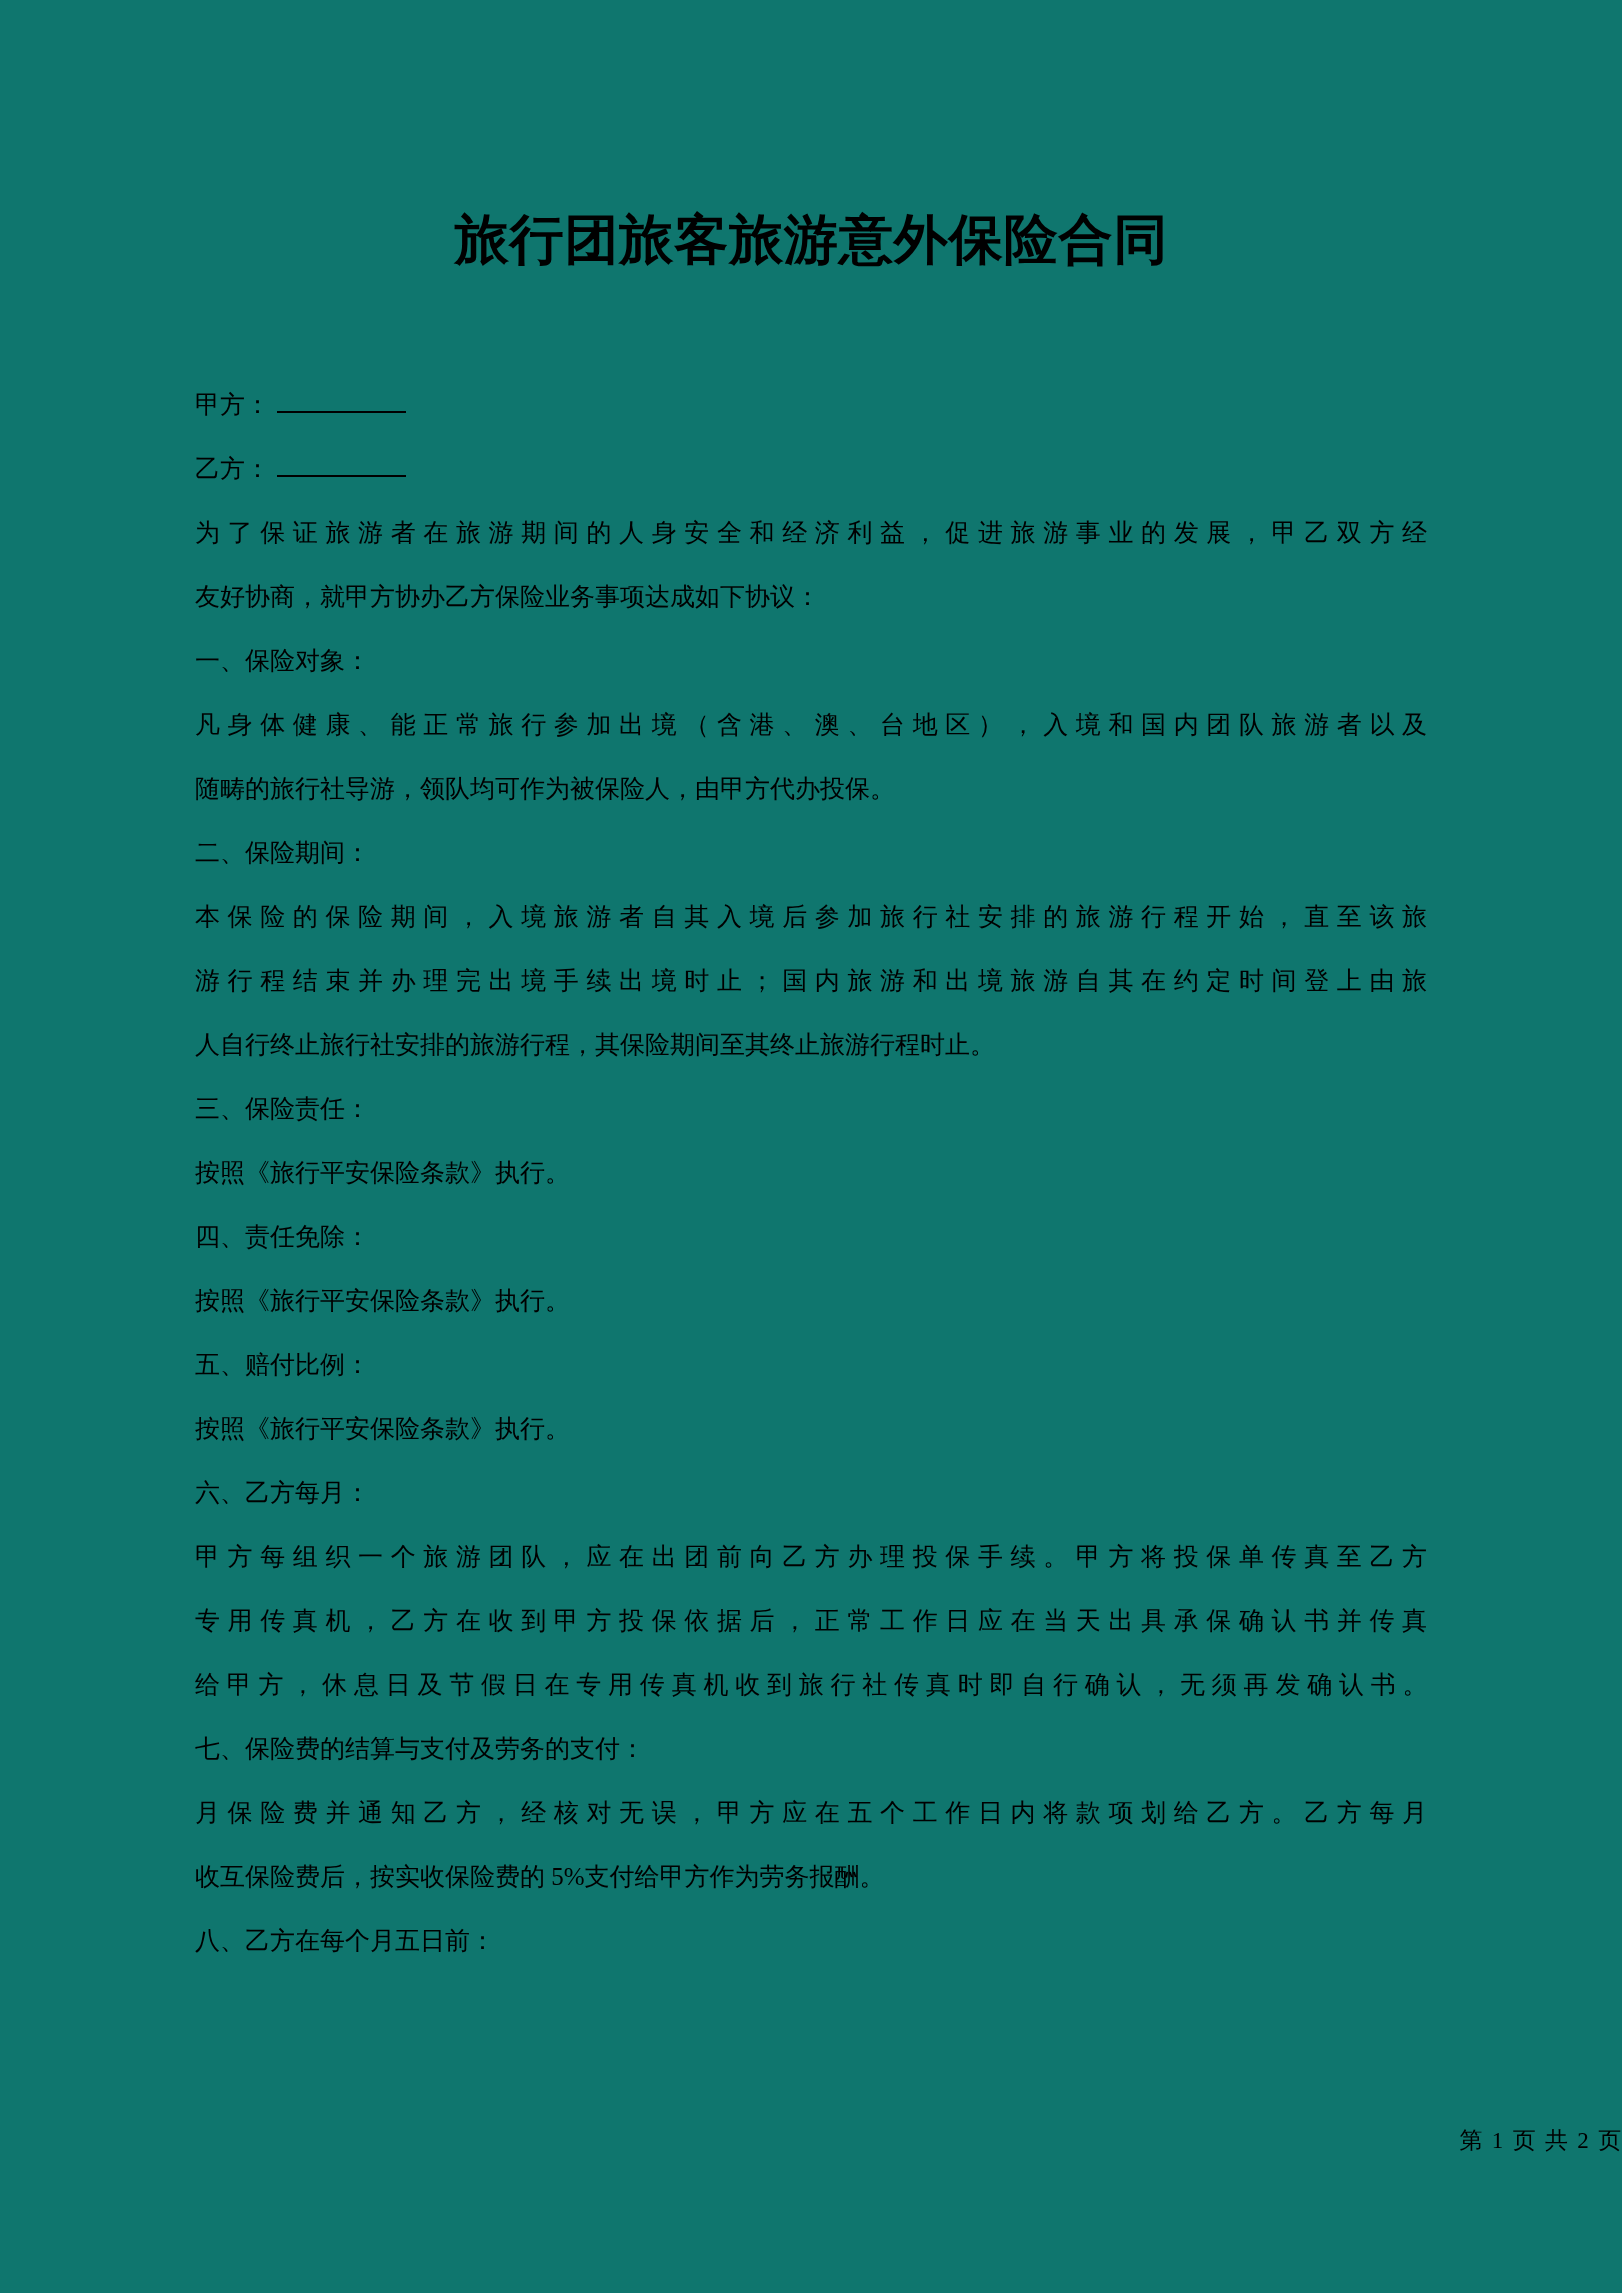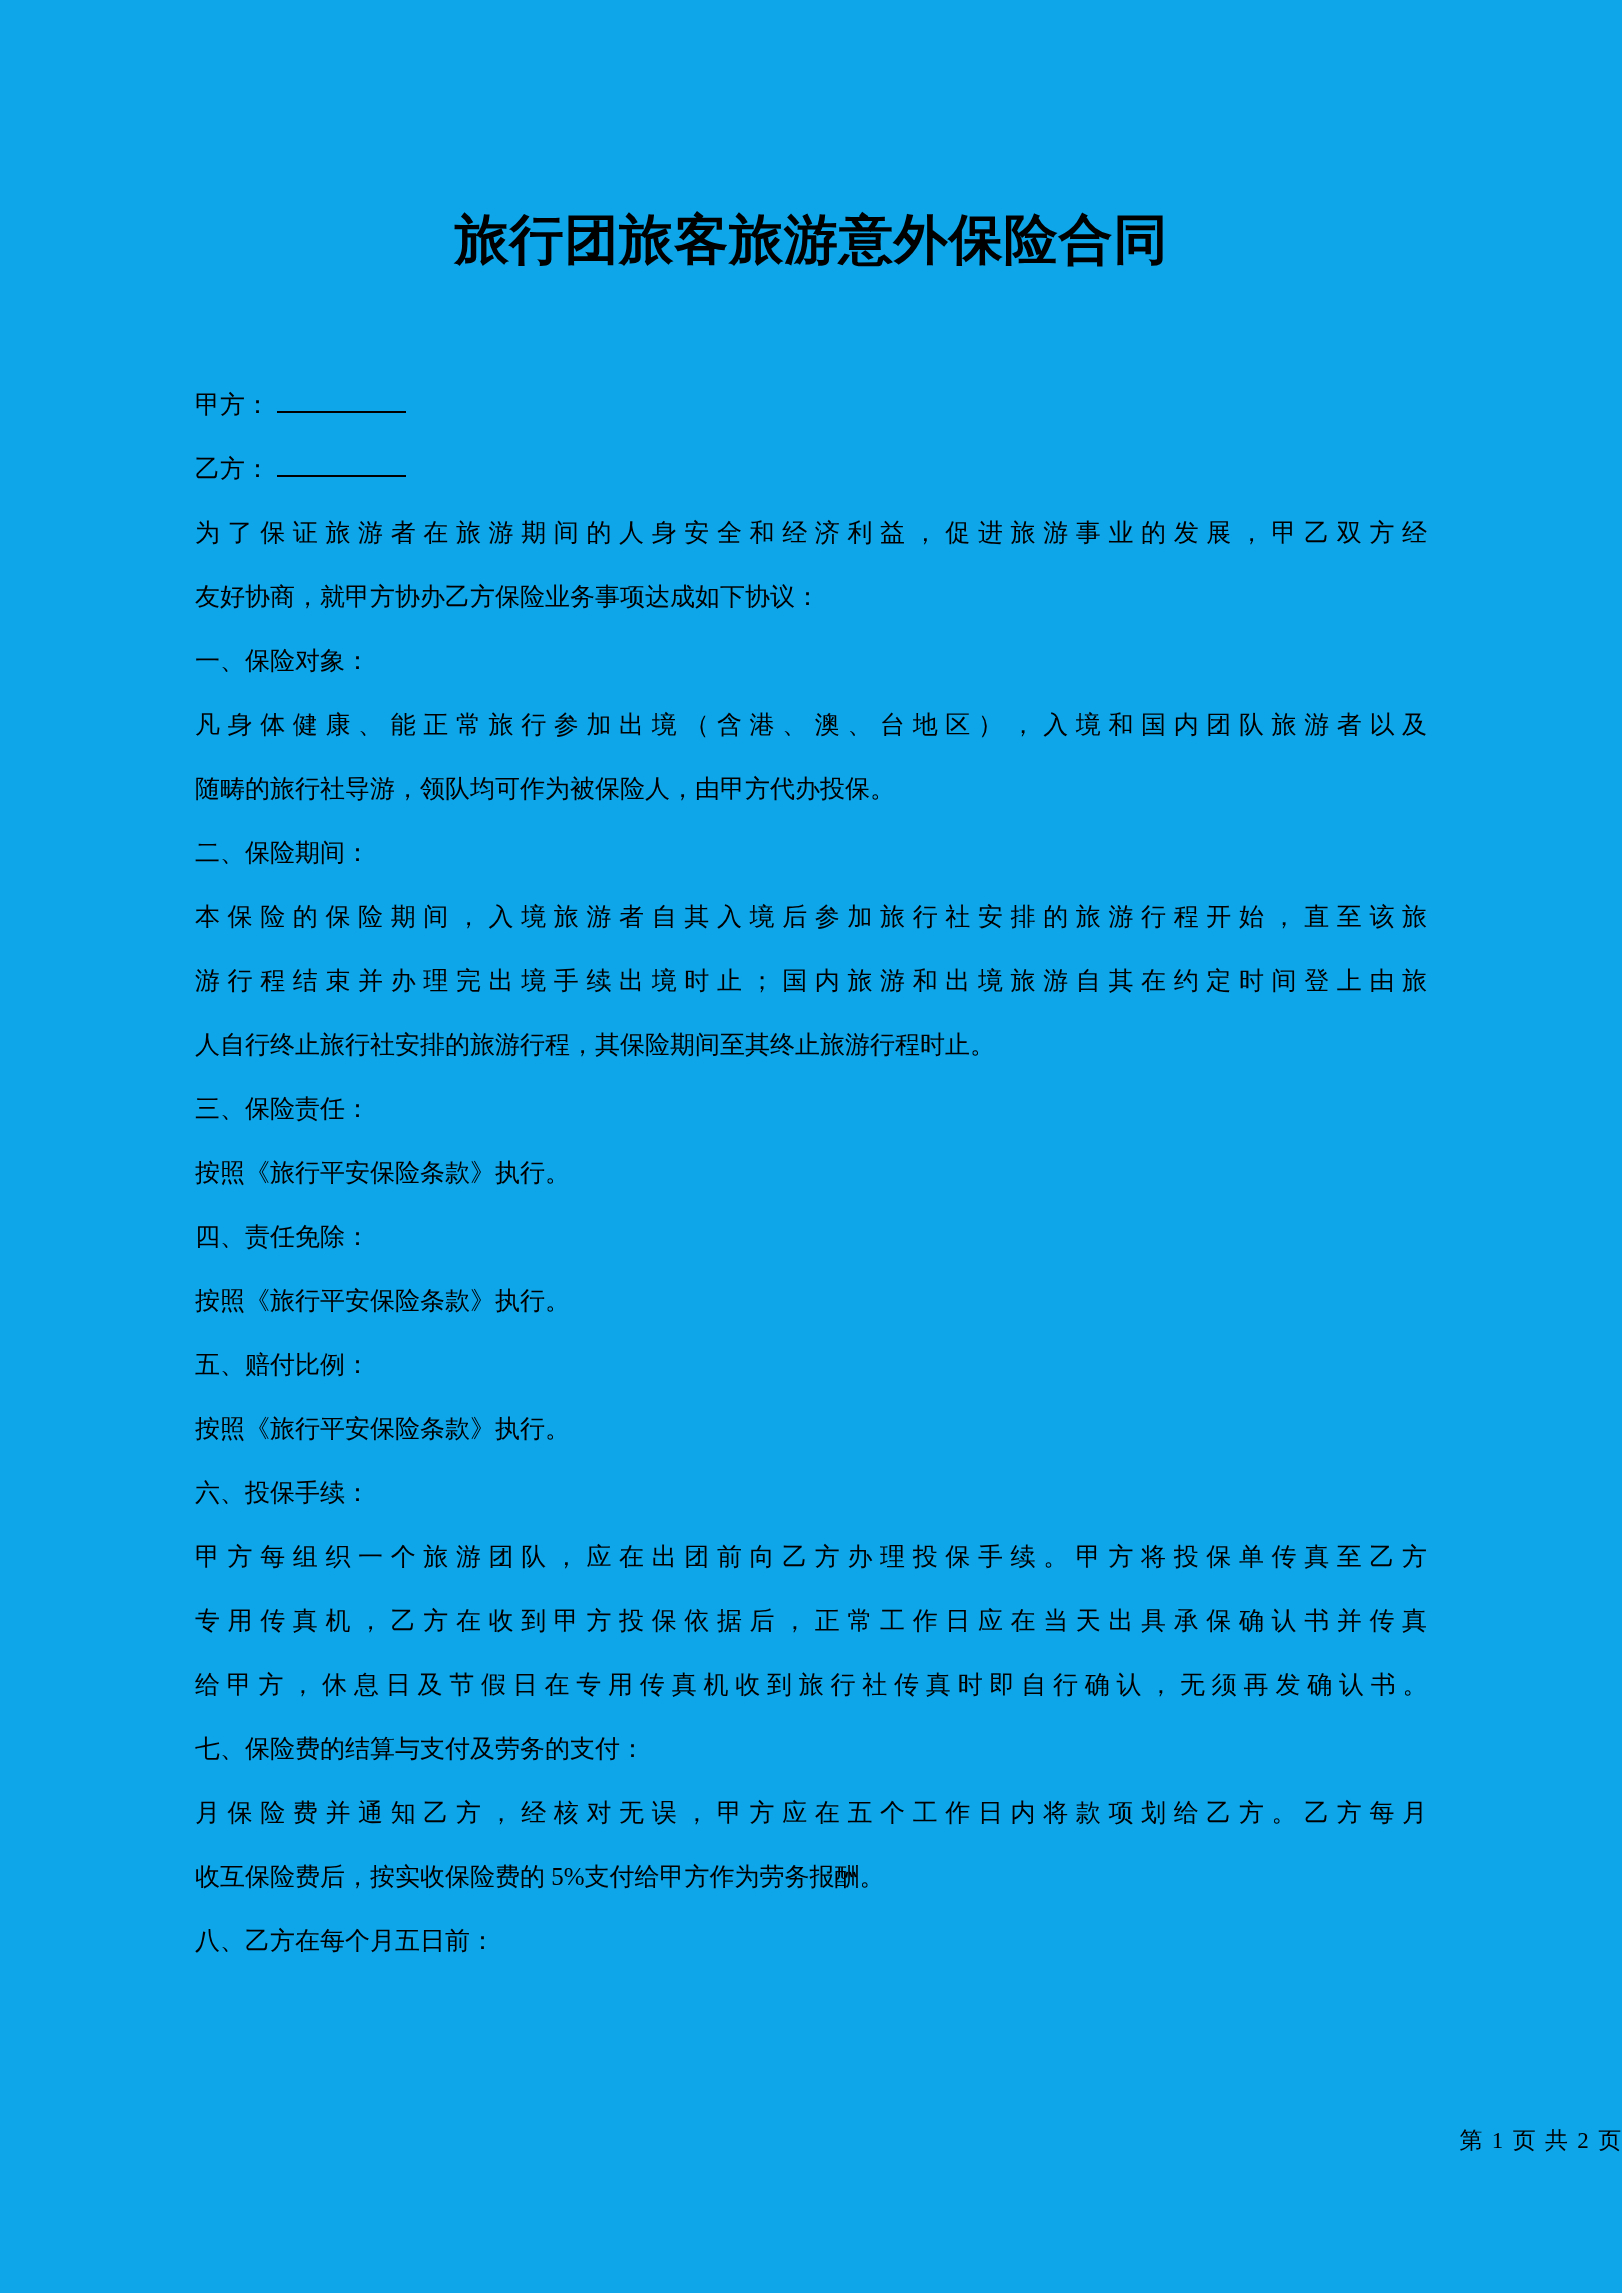--- a/index.html
+++ b/index.html
@@ -4,21 +4,21 @@
 <style>
   html, body {
     margin: 0;
     padding: 0;
     background: #ffffff;
   }
   .page {
     position: relative;
     width: 1623px;
     height: 2294px;
-    background: #0ea5e9;
+    background: #0f766e;
     color: #000000;
     font-family: "Liberation Serif", "DejaVu Serif", serif;
     overflow: hidden;
   }
   .title {
     position: absolute;
     top: 198px;
     left: 0;
     width: 100%;
     text-align: center;
@@ -98,21 +98,21 @@
 
     <div class="line">三、保险责任：</div>
     <div class="line">按照《旅行平安保险条款》执行。</div>
 
     <div class="line">四、责任免除：</div>
     <div class="line">按照《旅行平安保险条款》执行。</div>
 
     <div class="line">五、赔付比例：</div>
     <div class="line">按照《旅行平安保险条款》执行。</div>
 
-    <div class="line">六、投保手续：</div>
+    <div class="line">六、乙方每月：</div>
     <div class="line j">甲方每组织一个旅游团队，应在出团前向乙方办理投保手续。甲方将投保单传真至乙方</div>
     <div class="line j">专用传真机，乙方在收到甲方投保依据后，正常工作日应在当天出具承保确认书并传真</div>
     <div class="line j squeeze">给甲方，休息日及节假日在专用传真机收到旅行社传真时即自行确认，无须再发确认书。</div>
 
     <div class="line">七、保险费的结算与支付及劳务的支付：</div>
     <div class="line j">月保险费并通知乙方，经核对无误，甲方应在五个工作日内将款项划给乙方。乙方每月</div>
     <div class="line">收互保险费后，按实收保险费的 5%支付给甲方作为劳务报酬。</div>
 
     <div class="line">八、乙方在每个月五日前：</div>
 

